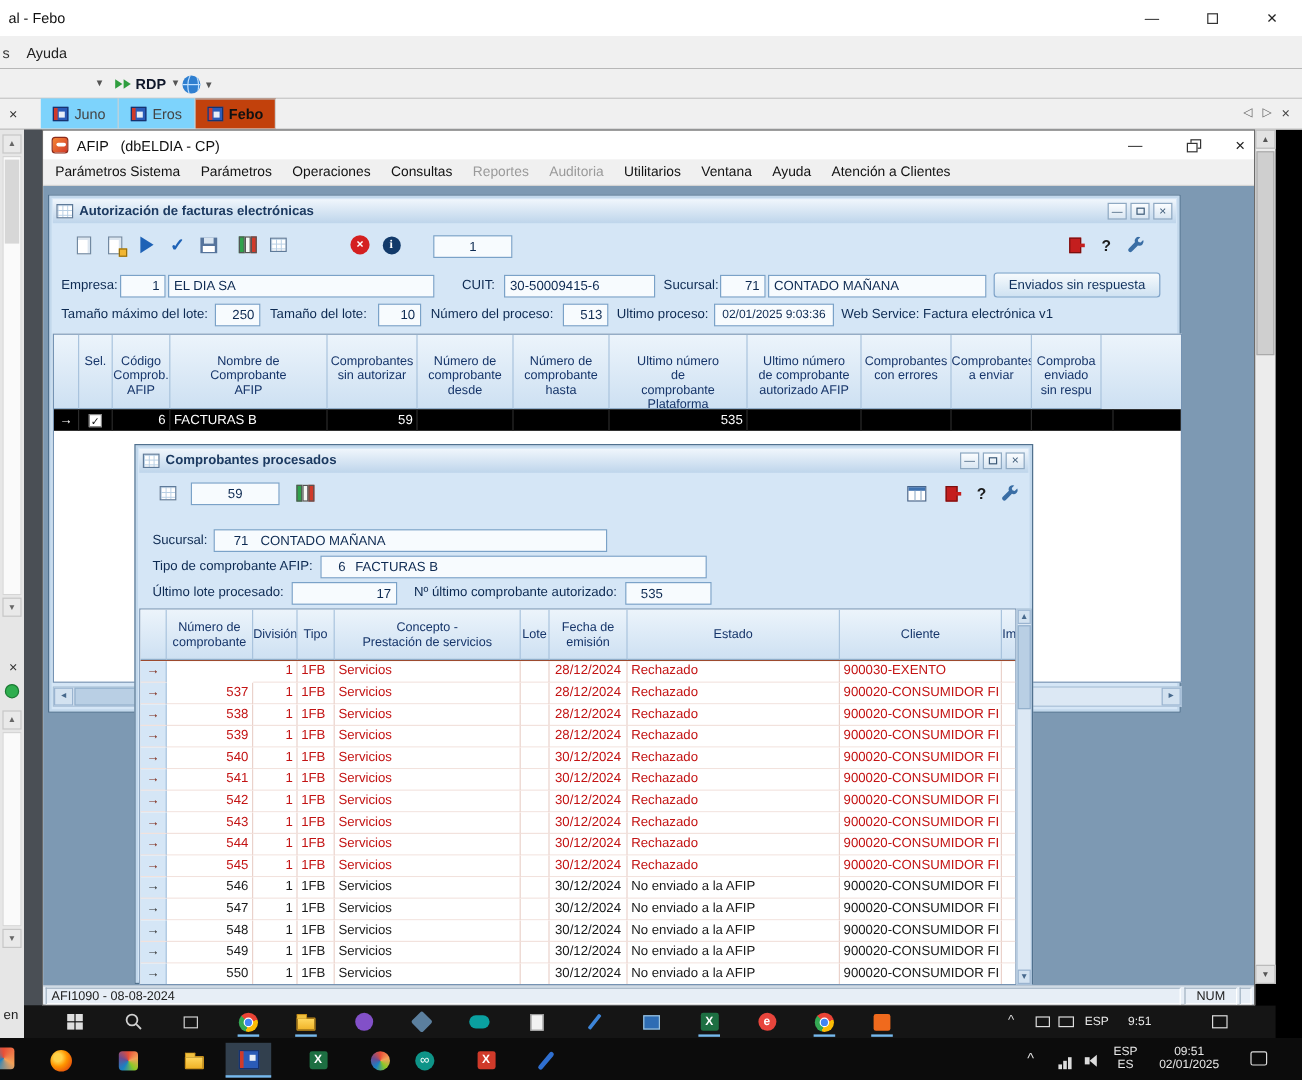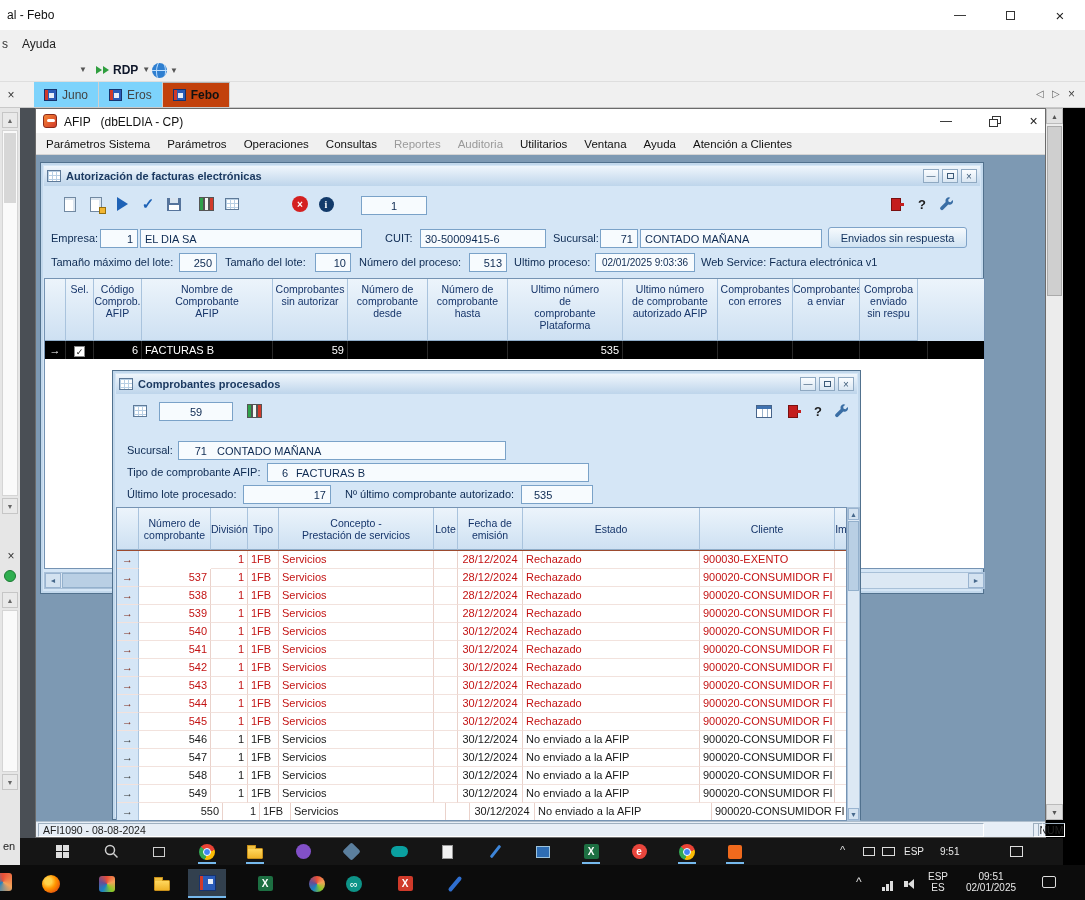--- a/index.html
+++ b/index.html
@@ -19,21 +19,21 @@
 .ctb-sp{flex:1;}
 .cw-btn{width:16px;height:14px;margin-left:3px;background:linear-gradient(#fbfdff,#d9e6f2);border:1px solid #8fa9c2;color:#3c5a78;font-size:9px;display:flex;align-items:center;justify-content:center;}
 .lbl{position:absolute;font-size:11px;color:#0d2a52;white-space:nowrap;line-height:19px;}
 .fbox{position:absolute;height:19px;background:#f7fbfe;border:1px solid #7aa2c8;font-size:11px;color:#0d2a52;display:flex;align-items:center;padding:0 4px;overflow:hidden;white-space:nowrap;}
 .fbox.r{justify-content:flex-end;}
 .fbox.ctr{justify-content:center;}
 .btn3d{position:absolute;background:linear-gradient(180deg,#f6fafd,#cfe2f2);border:1px solid #7fa3c8;border-radius:3px;font-size:11px;color:#10305c;display:flex;align-items:center;justify-content:center;}
 .tb-ic{position:absolute;width:22px;height:22px;display:flex;align-items:center;justify-content:center;}
 .grid{position:absolute;background:#fff;border:1px solid #7593b3;overflow:hidden;}
 .ghead{position:absolute;left:0;top:0;display:flex;background:linear-gradient(180deg,#ecf4fb,#cde0f2);}
-.gh-cell{flex:none;border-right:1px solid #a9c3dd;border-bottom:1px solid #8fadc9;color:#16356a;font-size:10.5px;text-align:center;padding-top:4px;overflow:hidden;height:100%;}
+.gh-cell{flex:none;border-right:1px solid #a9c3dd;border-bottom:1px solid #8fadc9;color:#16356a;font-size:10.5px;text-align:center;padding-top:16px;overflow:hidden;height:100%;}
 .gh-cell div{line-height:12px;white-space:nowrap;}
 .ghead.vcenter .gh-cell{display:flex;flex-direction:column;justify-content:center;padding-top:0;}
 .ghead.brown{border-bottom:1px solid #9c4a2e;}
 .sel-row{position:absolute;display:flex;background:#000;color:#fff;}
 .s-cell{flex:none;font-size:11px;line-height:18px;padding:0 3px;overflow:hidden;white-space:nowrap;border-right:1px solid #2a2a2a;}
 .c-row{position:absolute;display:flex;background:#fff;}
 .c-cell{flex:none;font-size:11px;line-height:17px;height:18px;padding:0 3px;overflow:hidden;white-space:nowrap;border-right:1px solid #ead2cb;border-bottom:1px solid #f2e2dd;}
 .c-row.rechazado .c-cell{color:#c31313;}
 .c-row.no_enviado .c-cell{color:#191919;}
 .c-cell.c-ind{background:#d5e6f6;border-right:1px solid #a9c3dd;text-align:center;padding:0;}
@@ -600,21 +600,21 @@
                 <div class="c-cell" style="width: 31px;">1FB</div>
                 <div class="c-cell" style="width: 155px;">Servicios</div>
                 <div class="c-cell" style="width: 24px;"></div>
                 <div class="c-cell c" style="width: 65px;">30/12/2024</div>
                 <div class="c-cell" style="width: 177px;">No enviado a la AFIP</div>
                 <div class="c-cell" style="width: 135px;">900020-CONSUMIDOR FI</div>
                 <div class="c-cell" style="width: 13px;"></div>
               </div>
               <div class="c-row no_enviado" style="left: 0px; top: 295px; width: 731px; height: 18px; position: absolute;">
                 <div class="c-cell c-ind c" style="width: 22px;">→</div>
-                <div class="c-cell r" style="width: 84px;">550</div>
+                <div class="c-cell r" style="width: 72px;">550</div>
                 <div class="c-cell r" style="width: 37px;">1</div>
                 <div class="c-cell" style="width: 31px;">1FB</div>
                 <div class="c-cell" style="width: 155px;">Servicios</div>
                 <div class="c-cell" style="width: 24px;"></div>
                 <div class="c-cell c" style="width: 65px;">30/12/2024</div>
                 <div class="c-cell" style="width: 177px;">No enviado a la AFIP</div>
                 <div class="c-cell" style="width: 135px;">900020-CONSUMIDOR FI</div>
                 <div class="c-cell" style="width: 13px;"></div>
               </div>
             </div>
@@ -647,21 +647,21 @@
             <svg width="15" height="15" viewBox="0 0 16 16">
               <path fill="#3a6ea5" d="M14.6 3.2 12.3 5.5l-2-.55-.55-2L12 .7A3.6 3.6 0 0 0 7.2 5.3L1.8 10.7a1.9 1.9 0 0 0 2.7 2.7l5.4-5.4a3.6 3.6 0 0 0 4.7-4.8z"></path>
             </svg>
           </div>
         </div>
 
     </div>
 
     <div class="abs" style="left:0;top:712px;width:1009px;height:16px;background:#e7eef6;border-top:1px solid #aebecd;">
       <div class="abs" style="left:2px;top:1px;width:946px;height:14px;border:1px solid;border-color:#9fb0c0 #fff #fff #9fb0c0;font-size:10.5px;color:#222;padding:0 4px;line-height:12px;overflow:hidden;">AFI1090 - 08-08-2024</div>
-      <div class="abs" style="left:1002px;top:1px;width:27px;height:14px;border:1px solid;border-color:#9fb0c0 #fff #fff #9fb0c0;font-size:10.5px;color:#222;text-align:center;line-height:12px;">NUM</div>
+      <div class="abs" style="left:951px;top:1px;width:44px;height:14px;border:1px solid;border-color:#9fb0c0 #fff #fff #9fb0c0;font-size:10.5px;color:#222;text-align:center;line-height:12px;">NUM</div>
       <div class="abs" style="left:997px;top:1px;width:10px;height:14px;border:1px solid;border-color:#9fb0c0 #fff #fff #9fb0c0;"></div>
     </div>
   </div>
 
   <div class="abs" style="left:1046px;top:108px;width:17px;height:712px;background:#ececec;">
     <div class="abs sb-btn" style="left:0;top:0;width:17px;height:16px;background:#e2e2e2;border-color:#bbb;color:#555;">▲</div>
     <div class="abs" style="left:1px;top:18px;width:15px;height:170px;background:#cfcfcf;border:1px solid #aaa;"></div>
     <div class="abs sb-btn" style="left:0;top:696px;width:17px;height:16px;background:#e2e2e2;border-color:#bbb;color:#555;">▼</div>
   </div>
 

